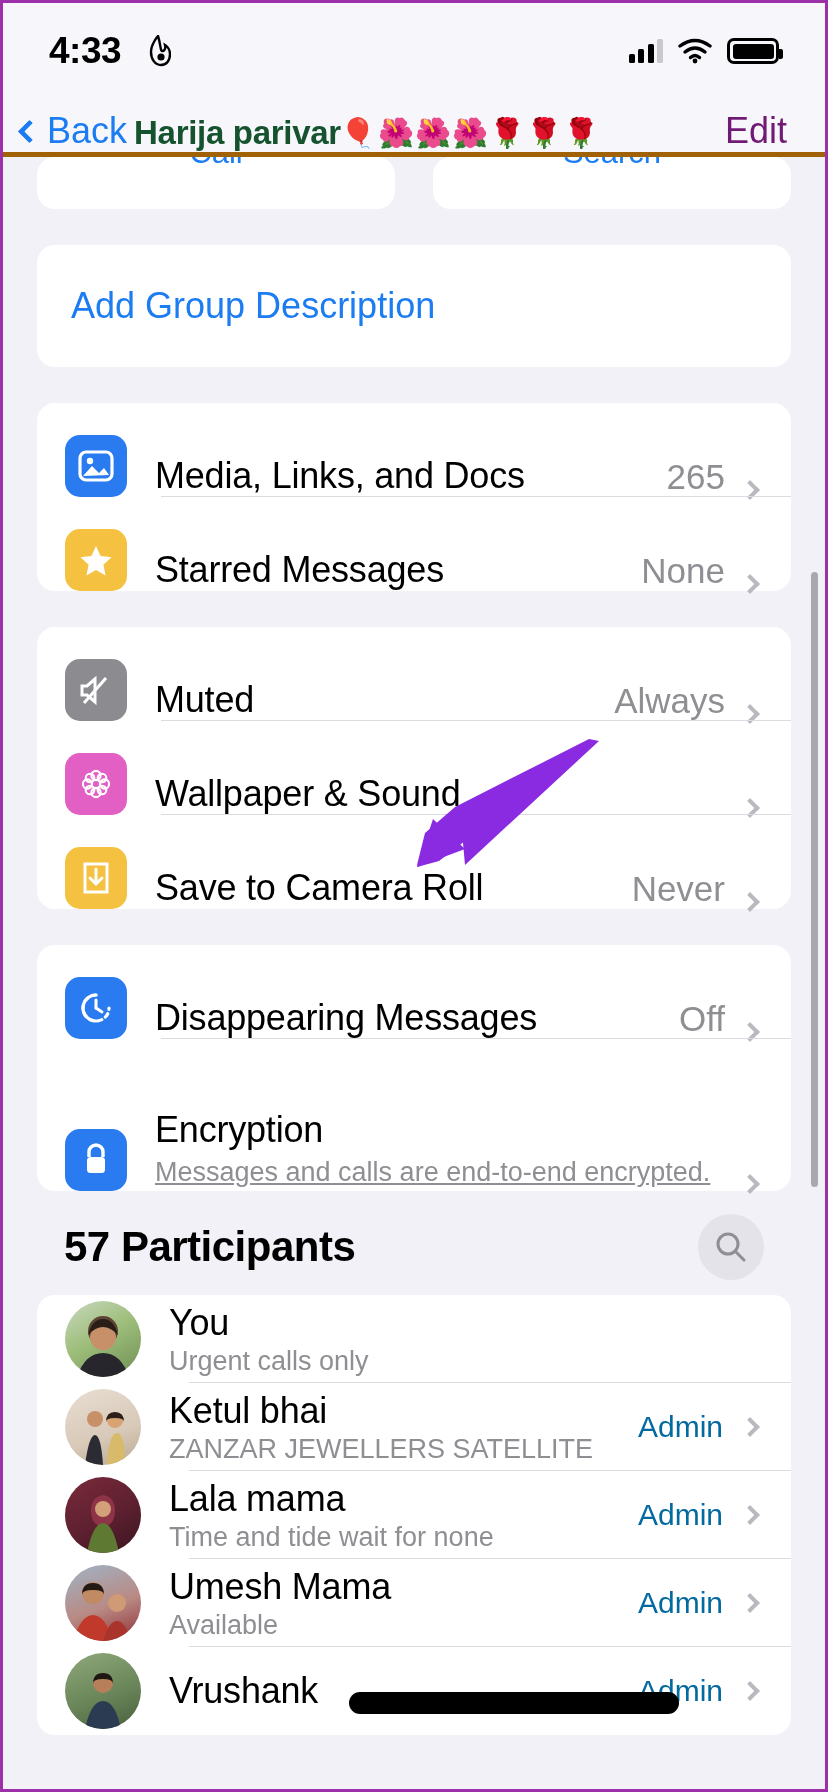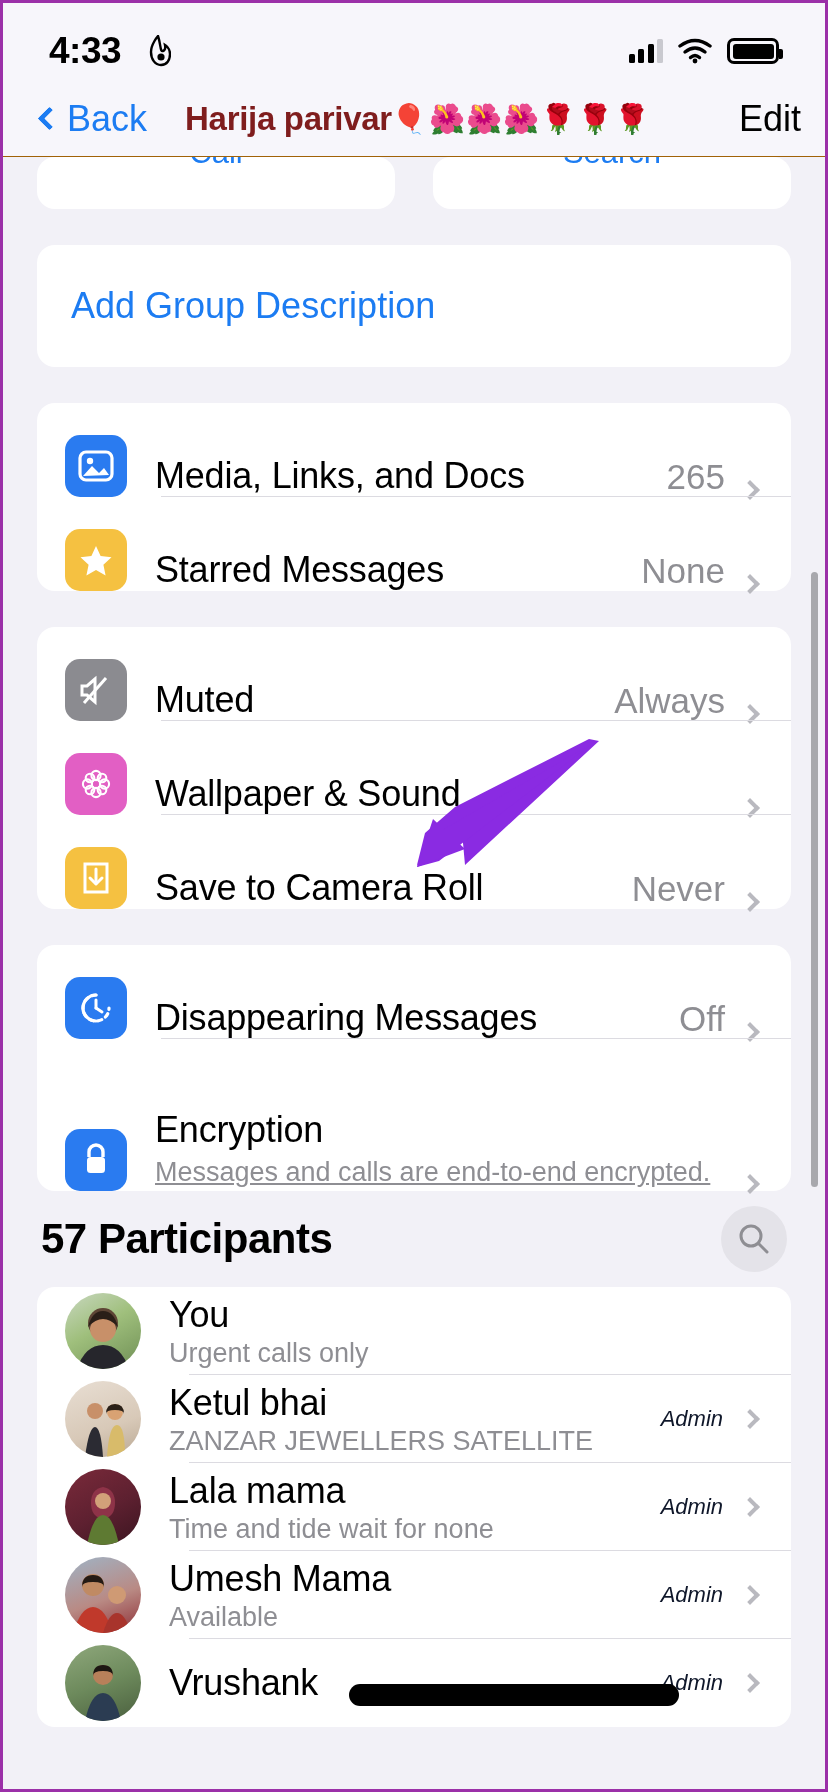--- a/index.html
+++ b/index.html
@@ -38,36 +38,36 @@
   }
   .battery::after {
     content:""; position:absolute; right:-7px; top:8px;
     width:4px; height:10px; background:#000; border-radius:0 2px 2px 0;
   }
   .battery b { display:block; width:100%; height:100%; background:#000; border-radius:3px; }
 
   
   .navbar {
     height:76px; background:#f7f6fb;
-    display:flex; align-items:center; padding:0 38px;
-    border-bottom:1px solid #a16207;
+    display:flex; align-items:flex-end; padding:0 18px;
+    border-bottom:5px solid #a16207;
     position:relative;
   }
   .back { display:flex; align-items:center; color:#1c7cf2; font-size:36px; gap:5px; }
   .chev-left {
     width:17px; height:17px; border-left:5px solid #1c7cf2; border-bottom:5px solid #1c7cf2;
     transform:rotate(45deg); margin-right:4px; border-radius:2px;
   }
   .nav-title {
-    font-size:33px; font-weight:700; color:#7f1d1d; margin-left:38px;
+    font-size:33px; font-weight:700; color:#14532d; margin-left:7px;
     white-space:nowrap; overflow:hidden; letter-spacing:-0.3px;
     display:flex; align-items:center;
   }
   .nav-emoji { font-size:29px; letter-spacing:1px; }
-  .edit { position:absolute; right:24px; color:#000000; font-size:36px; }
+  .edit { position:absolute; right:38px; color:#701a75; font-size:36px; }
 
   
   .content { position:relative; height:1638px; background:#f2f1f7; overflow:hidden; }
 
   .card {
     background:#fff; border-radius:18px; margin:0 34px;
   }
   .gap-lg { height:36px; }
 
   
@@ -99,39 +99,39 @@
   .chev {
     width:14px; height:14px; border-right:4px solid #b9b9bf; border-top:4px solid #b9b9bf;
     transform:rotate(45deg); flex:0 0 14px; margin-right:6px;
   }
   .row-text { flex:1; }
   .row-sub { font-size:27px; color:#8e8e93; line-height:1.33; margin-top:4px;text-decoration:underline; }
 
   
   .part-head {
     display:flex; align-items:center; justify-content:space-between;
-    padding:0 38px; height:96px;
+    padding:0 61px; height:96px;margin-top:8px;
   }
   .part-title { font-size:42px; font-weight:700; color:#000; letter-spacing:-0.5px; }
   .search-circle {
     width:66px; height:66px; border-radius:50%; background:#e4e3e9;
     display:flex; align-items:center; justify-content:center;
   }
 
   
   .p-row { display:flex; align-items:center; padding:0 28px; height:88px; position:relative; }
   .p-row .sep { position:absolute; left:152px; right:0; bottom:0; height:1px; background:#dcdbe1; }
   .avatar {
     width:76px; height:76px; border-radius:50%; flex:0 0 76px; margin-right:28px;
     overflow:hidden; position:relative;
   }
   .p-text { flex:1; min-width:0; position:relative; }
   .p-name { font-size:36px; color:#000; letter-spacing:-0.2px; }
   .p-sub { font-size:27px; color:#8e8e93; margin-top:2px; }
-  .p-role { font-size:22px; color:#0f172a; margin-right:20px;font-style:italic; }
+  .p-role { font-size:30px; color:#0369a1; margin-right:20px; }
   .redact {
     position:absolute; left:180px; top:22px; width:330px; height:22px;
     background:#000; border-radius:11px;
   }
 
   
   .scrollbar {
     position:absolute; right:7px; top:415px; width:7px; height:615px;
     background:#a8a8ad; border-radius:4px;
   }

